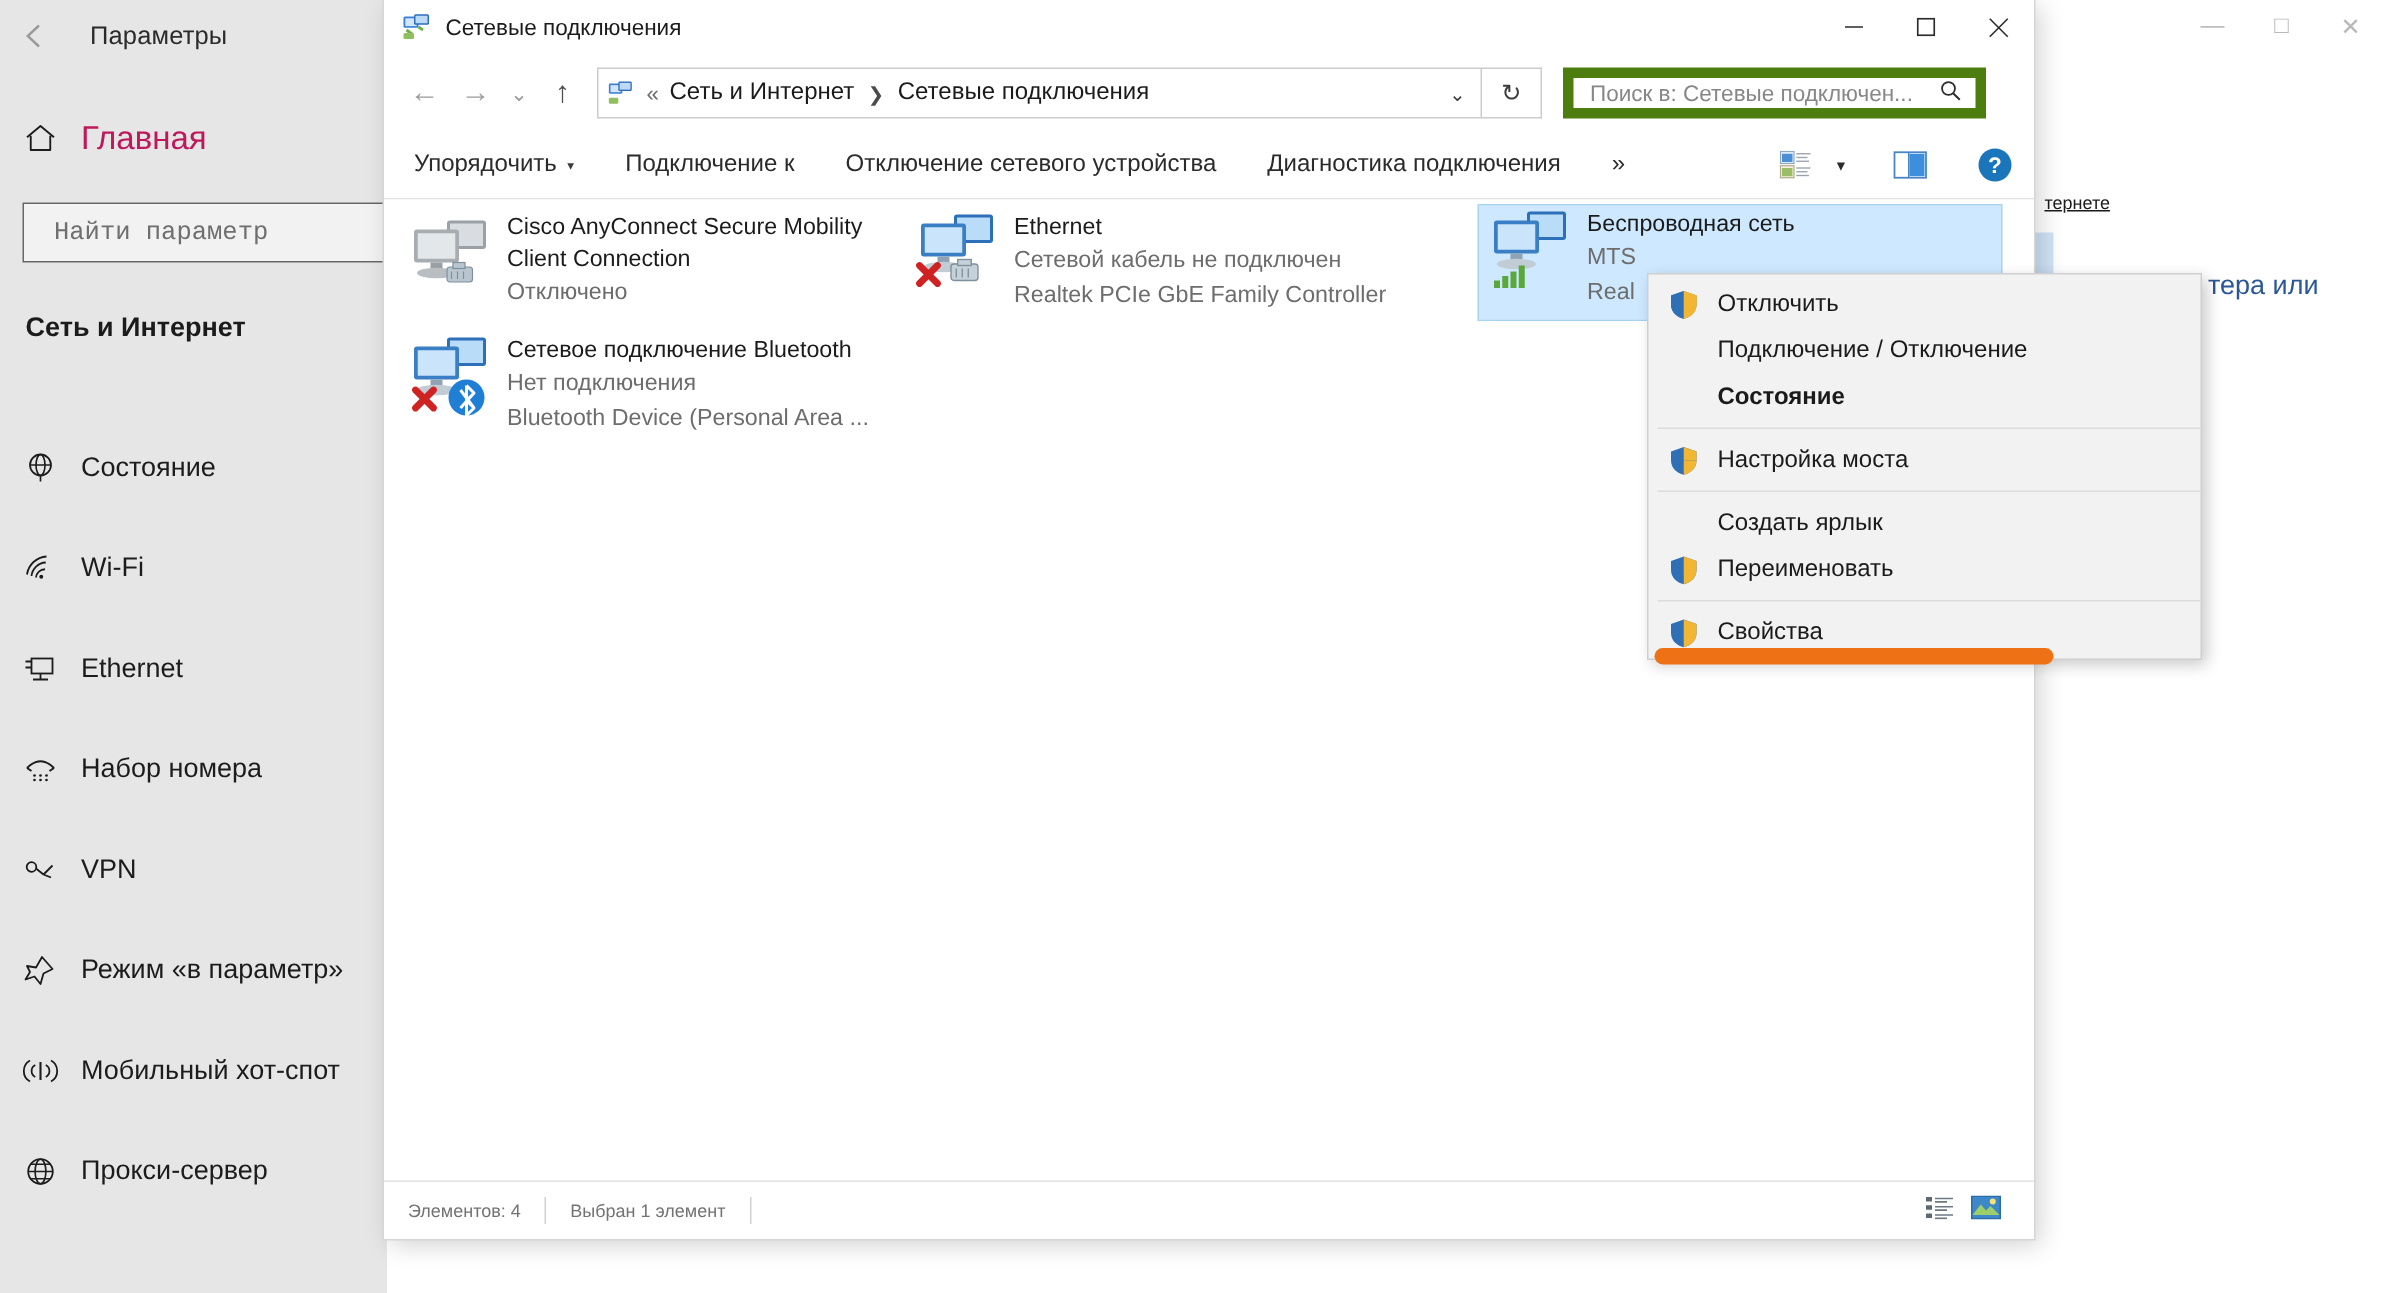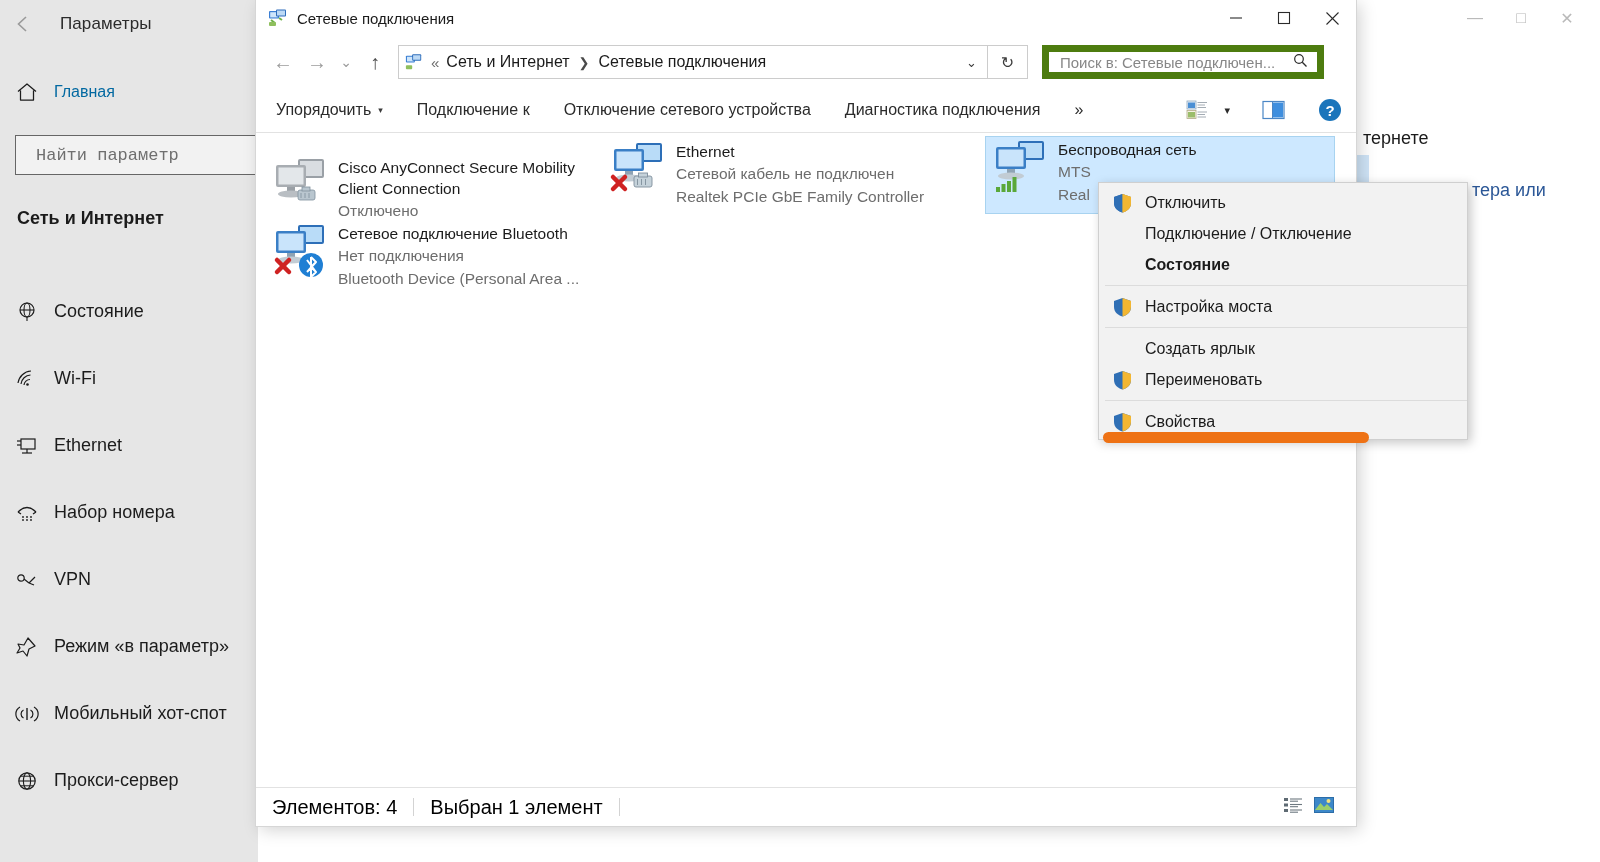--- a/index.html
+++ b/index.html
@@ -25,21 +25,21 @@
     width:46px; height:46px; display:flex; align-items:center; justify-content:center;
     color:#9a9a9a; font-size:24px; line-height:1;
   }
   .settings-title {
     font-size:17px; color:#2b2b2b; margin-left:14px; letter-spacing:.1px;
   }
   .home-row {
     position:absolute; left:0; top:70px; width:258px; height:44px;
     display:flex; align-items:center;
   }
-  .home-label { font-size:16px; color:#0369a1; }
+  .home-label { font-size:22px; color:#be185d; }
   .search-box {
     position:absolute; left:15px; top:135px; width:260px; height:40px;
     background:#f2f2f2; border:1px solid #666; box-sizing:border-box;
     display:flex; align-items:center; padding-left:18px;
   }
   .search-box input {
     border:none; outline:none; background:transparent;
     font-family:Liberation Mono, monospace; font-size:17px; color:#be185d; width:220px;
   }
   .search-box input::placeholder { color:#6f6f6f; }
@@ -57,21 +57,21 @@
   
   .bg-window {
     position:absolute; left:1360px; top:0; width:240px; height:862px;
     background:#ffffff;
   }
   .bg-win-ctrls {
     position:absolute; right:10px; top:0; height:36px; display:flex; align-items:center;
   }
   .bg-ctrl { width:46px; height:32px; display:flex; align-items:center; justify-content:center; color:#b9b9b9; }
   .bg-text-1 {
-    position:absolute; left:1363px; top:128px; font-size:18px; color:#1b1b1b; white-space:nowrap;
+    position:absolute; left:1363px; top:128px; font-size:12px; color:#1b1b1b; white-space:nowrap;text-decoration:underline;
   }
   .bg-text-2 {
     position:absolute; left:1472px; top:180px; font-size:18px; color:#2b5797; white-space:nowrap;
   }
   .bg-blue-sq {
     position:absolute; left:1337px; top:155px; width:32px; height:32px;
     background:#cfe4f7;
   }
 
   
@@ -149,21 +149,21 @@
   .conn-item.selected {
     background:#cde8ff; outline:1px solid #a8d3f0;
   }
 
   
   .ex-statusbar {
     position:absolute; left:0; bottom:0; width:1100px; height:38px;
     border-top:1px solid #e2e2e2; background:#fff;
     display:flex; align-items:center;
   }
-  .st-seg { font-size:20px; color:#000000; padding:0 16px; }
+  .st-seg { font-size:12px; color:#737373; padding:0 16px; }
   .st-div { width:1px; height:18px; background:#d3d3d3; }
   .st-right { margin-left:auto; display:flex; align-items:center; gap:12px; padding-right:22px; }
 
   
   .ctx-menu {
     position:absolute; left:1098px; top:182px; width:370px;
     background:#f2f2f2; border:1px solid #cfcfcf;
     box-shadow: 3px 3px 10px rgba(0,0,0,.22);
     padding:4px 0 2px 0; box-sizing:border-box;
   }
@@ -437,21 +437,21 @@
           <svg width="24" height="24" viewBox="0 0 24 24">
             <circle cx="12" cy="12" r="11" fill="#1b75bb"></circle>
             <text x="12" y="17.5" font-family="Liberation Sans, sans-serif" font-size="15" font-weight="bold" fill="#ffffff" text-anchor="middle">?</text>
           </svg>
         </div>
       </div>
     </div>
 
     <div class="ex-content">
 
-      <div class="conn-item" style="left:14px; top:22px; width:350px;">
+      <div class="conn-item" style="left:14px; top:6px; width:350px;align-items:center;">
         <div class="conn-icon">
           <svg width="64" height="58" viewBox="0 0 64 58">
             <rect x="28" y="4" width="26" height="19" rx="2" fill="#9aa0a6"></rect>
             <rect x="30" y="6" width="22" height="15" fill="#d9dde1"></rect>
             <rect x="6" y="10" width="30" height="22" rx="2" fill="#a8adb2"></rect>
             <rect x="8.5" y="12.5" width="25" height="17" fill="#e3e7ea"></rect>
             <rect x="17" y="32" width="8" height="5" fill="#9aa0a6"></rect>
             <ellipse cx="21" cy="39" rx="13" ry="3.5" fill="#b9bec3"></ellipse>
             <g transform="translate(28,32)">
               <rect x="0" y="3" width="17" height="10" rx="2" fill="#b9c6cf" stroke="#7f8f9c" stroke-width=".8"></rect>

